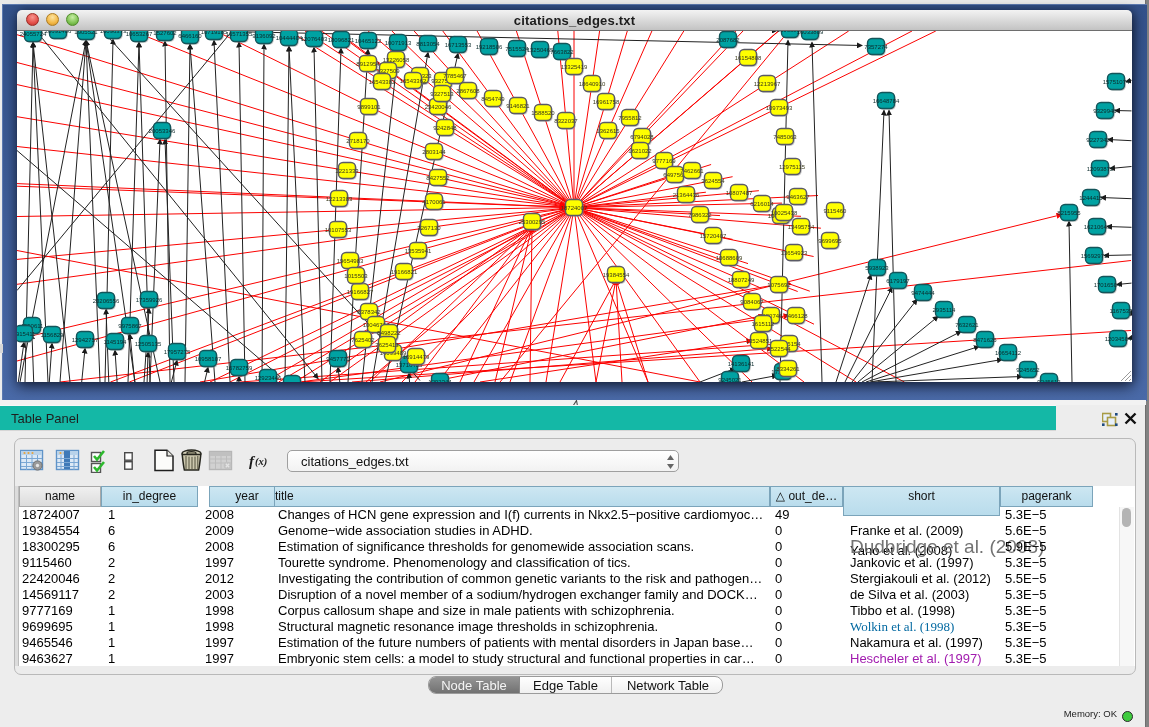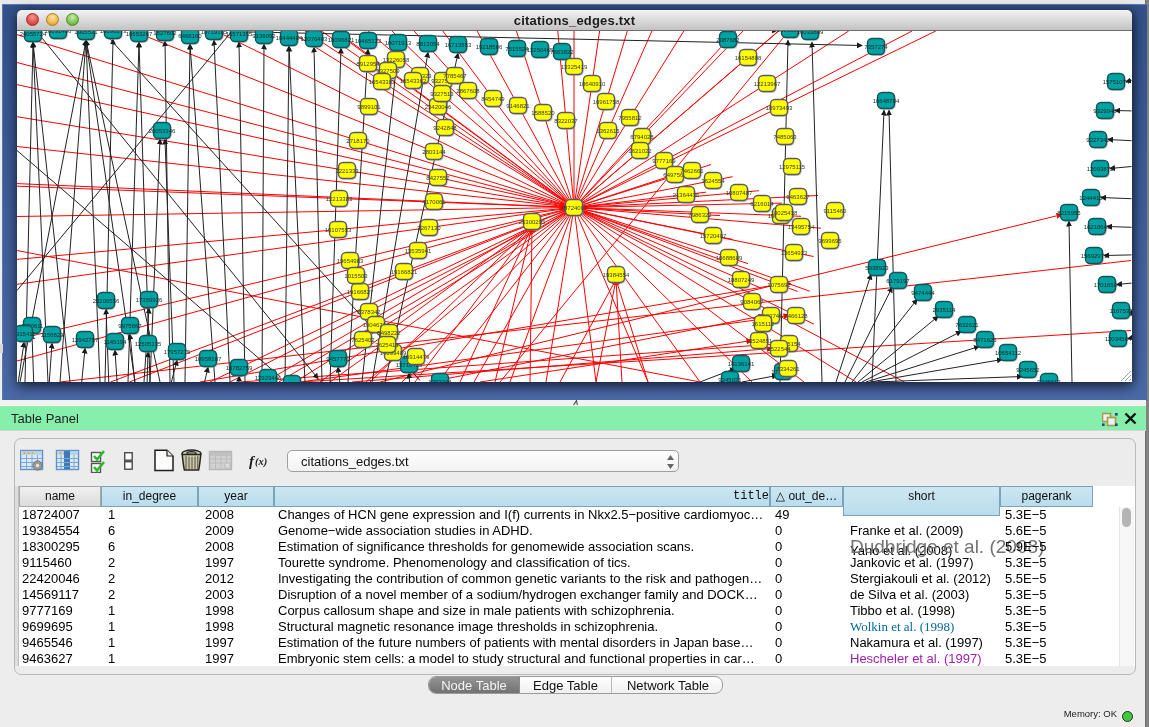--- a/index.html
+++ b/index.html
@@ -707,21 +707,21 @@
   <svg class="abs" style="left:1103px;top:360px;" width="12" height="12">
       <path d="M11,1 L1,11 M11,5 L5,11 M11,9 L9,11" stroke="#9a9a9a" stroke-width="1" fill="none"></path>
     </svg>
 </div>
 
 <div class="abs" style="left:0;top:400px;width:1146px;height:5px;background:#f2f2f2;"></div>
 <svg class="abs" style="left:572px;top:400px;" width="8" height="7">
     <path d="M1,6 L4.5,0.5 L5.5,6" fill="none" stroke="#4a4a4a" stroke-width="1.1"></path>
   </svg>
 
-<div class="abs" style="left:0;top:405px;width:1146px;height:26px;background:#86efac;border-top:1px solid #f7f7f7;border-bottom:1px solid #d6d6d6;box-sizing:border-box;">
+<div class="abs" style="left:0;top:405px;width:1056px;height:26px;background:#14b8a6;border-top:1px solid #f7f7f7;border-bottom:1px solid #d6d6d6;box-sizing:border-box;">
   <div class="abs" style="left:11px;top:5px;font-size:13px;color:#1f1f1f;">Table Panel</div>
 
   <svg class="abs" style="left:1102px;top:6px;" width="16" height="15">
     <rect x="0.5" y="1.5" width="8" height="8" fill="#e8f0fa" stroke="#a89b45" stroke-width="1.6"></rect>
     <rect x="5.5" y="5.5" width="8" height="8" fill="#e8f0fa" stroke="#a89b45" stroke-width="1.6"></rect>
     <rect x="13" y="1" width="2.6" height="2.6" fill="#1d4a80"></rect>
     <rect x="0" y="11.4" width="2.6" height="2.6" fill="#1d4a80"></rect>
     <rect x="13" y="11.4" width="2.6" height="2.6" fill="#1d4a80"></rect>
   </svg>
 
@@ -795,22 +795,22 @@
   <svg class="abs" style="left:378px;top:4px;" width="9" height="14">
       <path d="M4.5,0 L8,5 L1,5 Z" fill="#666"></path>
       <path d="M4.5,14 L8,9 L1,9 Z" fill="#666"></path>
     </svg>
 </div>
 
 <div class="abs" style="left:15px;top:486px;width:1120px;height:180px;background:#fff;"></div>
 <div class="abs" style="left:15px;top:486px;width:4px;height:180px;background:#dcdcdc;border-right:1px solid #bdbdbd;box-sizing:border-box;"></div>
 <div class="abs" style="left:19px;top:486px;width:82px;height:21px;background:linear-gradient(#f0f0f0,#dcdcdc);border:1px solid #a8a8a8;box-sizing:border-box;font-size:12px;color:#111;text-align:center;line-height:19px;">name</div>
 <div class="abs" style="left:101px;top:486px;width:97px;height:21px;background:linear-gradient(#cde7f2,#b9dcec);border:1px solid #7ba4ba;box-sizing:border-box;font-size:12px;color:#111;text-align:center;line-height:19px;">in_degree</div>
-<div class="abs" style="left:198px;top:486px;width:76px;height:21px;background:linear-gradient(#cde7f2,#b9dcec);border:1px solid #7ba4ba;box-sizing:border-box;font-size:12px;color:#111;text-align:center;line-height:19px;">year</div>
-<div class="abs" style="left:274px;top:486px;width:496px;height:21px;background:linear-gradient(#cde7f2,#b9dcec);border:1px solid #7ba4ba;box-sizing:border-box;font-size:12px;color:#111;text-align:right;line-height:19px;font-family:Liberation Mono, monospace;">title</div>
+<div class="abs" style="left:209px;top:486px;width:76px;height:21px;background:linear-gradient(#cde7f2,#b9dcec);border:1px solid #7ba4ba;box-sizing:border-box;font-size:12px;color:#111;text-align:center;line-height:19px;">year</div>
+<div class="abs" style="left:274px;top:486px;width:496px;height:21px;background:linear-gradient(#cde7f2,#b9dcec);border:1px solid #7ba4ba;box-sizing:border-box;font-size:12px;color:#111;text-align:left;line-height:19px;">title</div>
 <div class="abs" style="left:770px;top:486px;width:73px;height:21px;background:linear-gradient(#cde7f2,#b9dcec);border:1px solid #7ba4ba;box-sizing:border-box;font-size:12px;color:#111;text-align:center;line-height:19px;">△ out_de…</div>
 <div class="abs" style="left:843px;top:486px;width:157px;height:30px;background:linear-gradient(#cde7f2,#b9dcec);border:1px solid #7ba4ba;box-sizing:border-box;font-size:12px;color:#111;text-align:center;line-height:19px;">short</div>
 <div class="abs" style="left:1000px;top:486px;width:93px;height:21px;background:linear-gradient(#cde7f2,#b9dcec);border:1px solid #7ba4ba;box-sizing:border-box;font-size:12px;color:#111;text-align:center;line-height:19px;">pagerank</div>
 <div class="abs" style="left:22px;top:507px;height:16px;font-size:13px;color:#000;line-height:15px;white-space:nowrap;">18724007</div>
 <div class="abs" style="left:108px;top:507px;height:16px;font-size:13px;color:#000;line-height:15px;white-space:nowrap;">1</div>
 <div class="abs" style="left:205px;top:507px;height:16px;font-size:13px;color:#000;line-height:15px;white-space:nowrap;">2008</div>
 <div class="abs" style="left:278px;top:507px;height:16px;font-size:13px;color:#000;line-height:15px;white-space:nowrap;">Changes of HCN gene expression and I(f) currents in Nkx2.5−positive cardiomyoc…</div>
 <div class="abs" style="left:775px;top:507px;height:16px;font-size:13px;color:#000;line-height:15px;white-space:nowrap;">49</div>
 <div class="abs" style="left:850px;top:507px;height:16px;font-size:13px;color:#000;line-height:15px;white-space:nowrap;margin-top:36px;">Yano et al. (2008)</div>
 <div class="abs" style="left:1005px;top:507px;height:16px;font-size:13px;color:#000;line-height:15px;white-space:nowrap;">5.3E−5</div>

